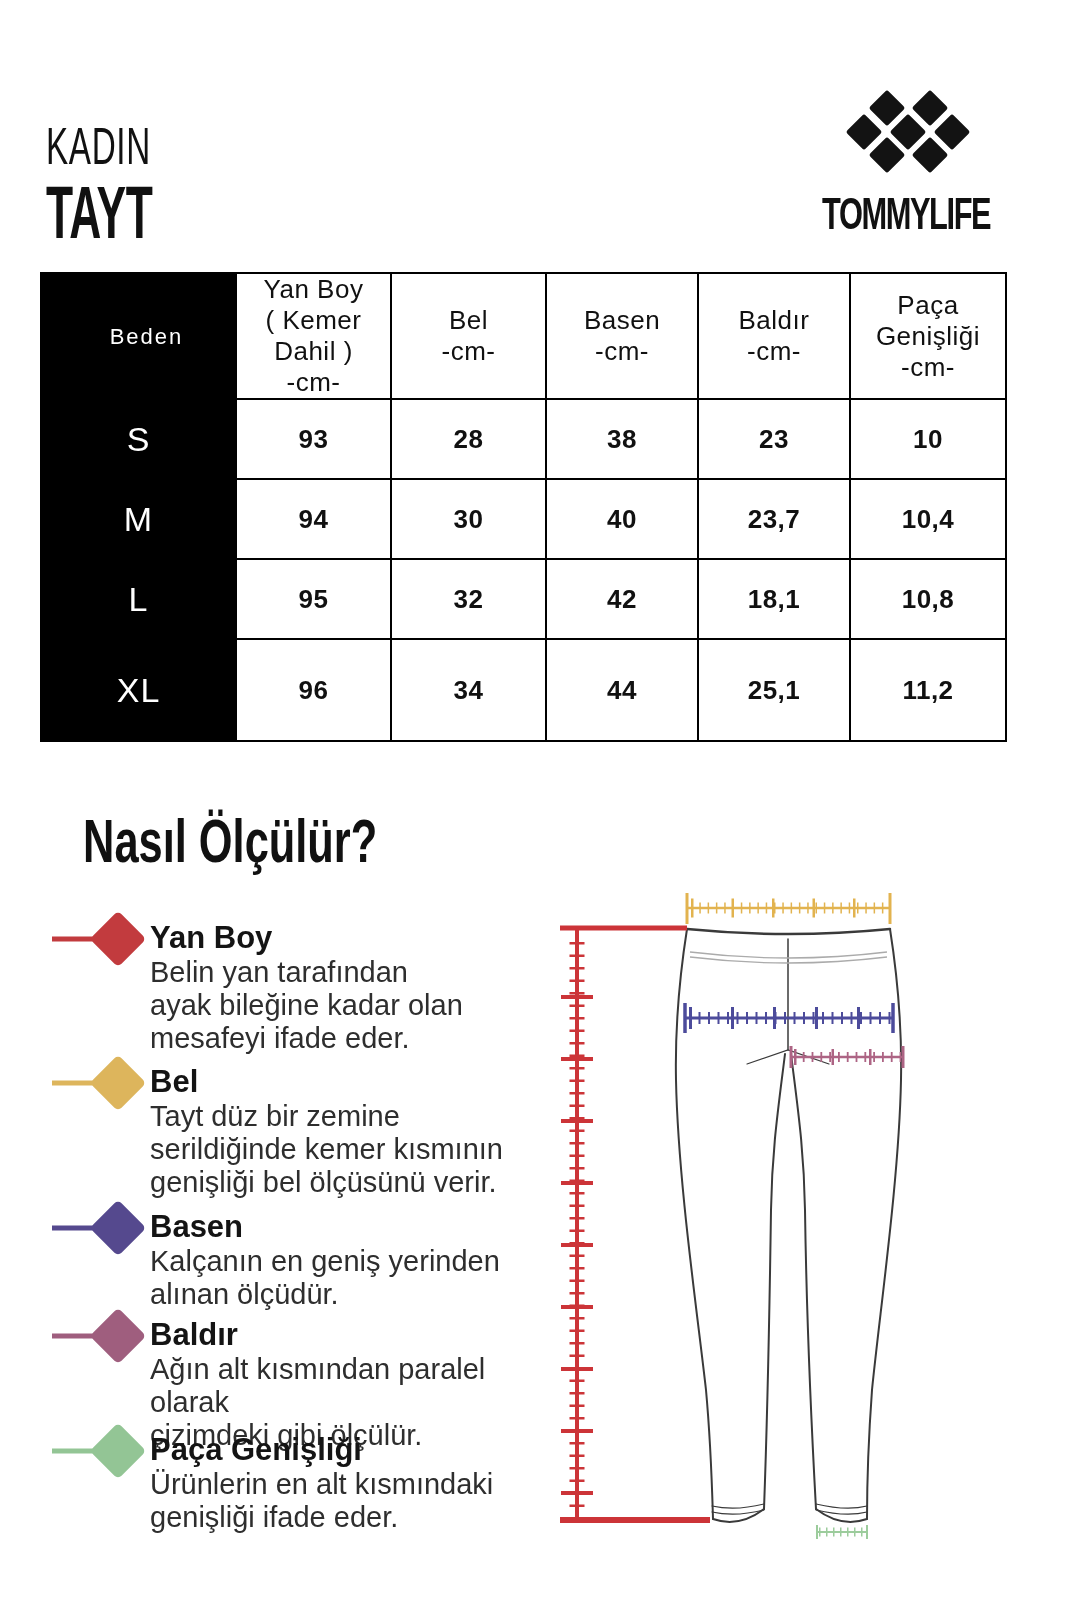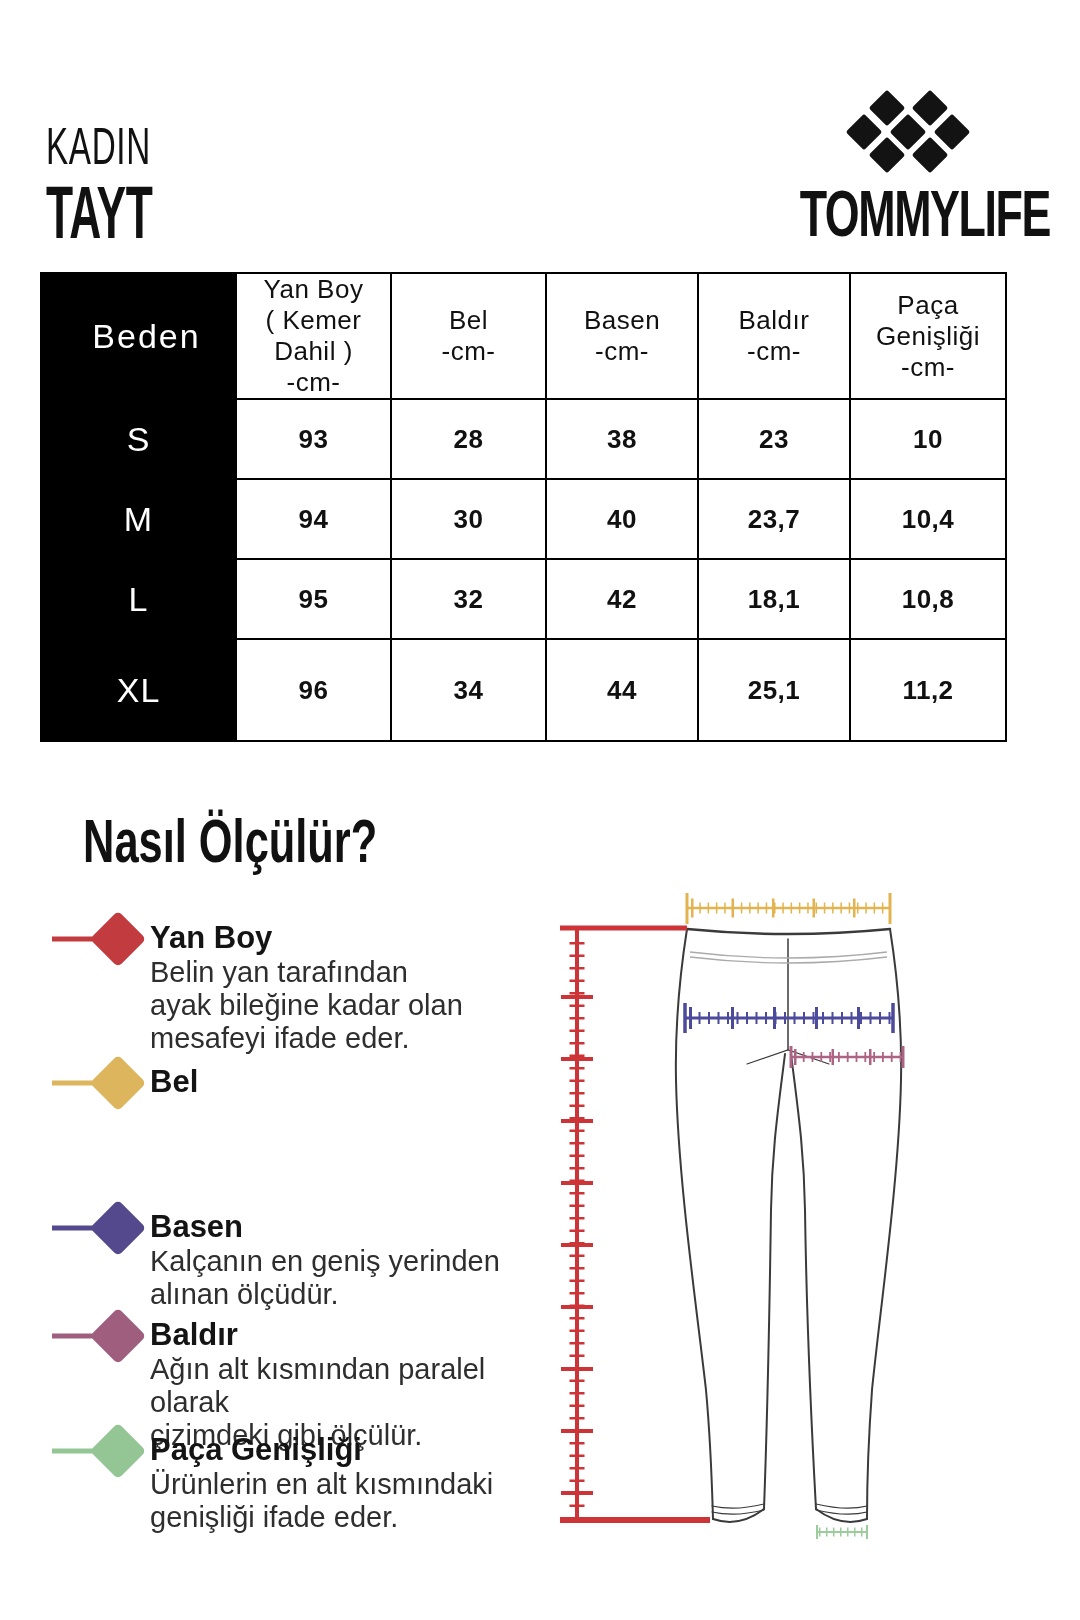--- a/index.html
+++ b/index.html
@@ -12,30 +12,30 @@
   .cond{display:inline-block;transform-origin:left center;}
   .cond-c{display:inline-block;transform-origin:center center;}
 
   
   .kadin{left:46px;top:122px;font-size:52px;font-weight:400;line-height:48px;letter-spacing:1px;}
   .kadin .cond{transform:scaleX(0.64);}
   .tayt{left:46px;top:182px;font-size:74px;font-weight:800;line-height:62px;letter-spacing:-1px;text-align:right;}
   .tayt .cond{transform:scaleX(0.60);}
   .brand-logo{left:838px;top:80px;width:145px;height:100px;}
   .brand-word{left:746px;top:188px;width:320px;text-align:center;
-    font-size:64px;font-weight:800;line-height:52px;letter-spacing:-2px;}
+    font-size:44px;font-weight:800;line-height:52px;letter-spacing:-2px;}
   .brand-word .cond-c{transform:scaleX(0.70);}
 
   
   table.size{position:absolute;left:40px;top:272px;width:965px;border-collapse:collapse;table-layout:fixed;}
   table.size td{border:2px solid #000;text-align:center;vertical-align:middle;
     font-size:26px;font-weight:700;letter-spacing:0.5px;white-space:pre-line;padding:0;}
   table.size td.dark{background:#000;color:#fff;border-color:#000;}
   table.size tr.hdr td{font-size:26px;font-weight:400;line-height:31px;}
-  table.size tr.hdr td.dark{font-size:34px;letter-spacing:2px;padding-left:16px;}
+  table.size tr.hdr td.dark{font-size:22px;letter-spacing:2px;padding-left:16px;}
   table.size td.dark.szcell{font-size:34px;font-weight:400;letter-spacing:1px;}
 
   
   .mtitle{left:20px;top:804px;width:1000px;
     font-size:62px;font-weight:600;line-height:74px;}
   .mtitle .cond-c{transform:scaleX(0.70);}
 
   .legend-item{left:0;width:545px;}
   .legend-marker{position:absolute;left:50px;width:105px;height:72px;}
   .legend-text{position:absolute;left:150px;top:0;width:395px;}
@@ -140,20 +140,23 @@
   </div>
 </div>
 
 <div class="abs legend-item li-2">
   <svg class="legend-marker" viewBox="0 0 105 72">
     <line x1="2" y1="36" x2="54" y2="36" stroke-width="5" stroke="#ddb55c"></line>
     <rect x="48" y="16" width="40" height="40" rx="5" transform="rotate(45 68 36)" fill="#ddb55c"></rect>
   </svg>
   <div class="legend-text">
     <div class="legend-label">Bel</div>
+    <div class="legend-desc">Tayt düz bir zemine
+serildiğinde kemer kısmının
+genişliği bel ölçüsünü verir.</div>
   </div>
 </div>
 
 <div class="abs legend-item li-3">
   <svg class="legend-marker" viewBox="0 0 105 72">
     <line x1="2" y1="36" x2="54" y2="36" stroke-width="5" stroke="#55498e"></line>
     <rect x="48" y="16" width="40" height="40" rx="5" transform="rotate(45 68 36)" fill="#55498e"></rect>
   </svg>
   <div class="legend-text">
     <div class="legend-label">Basen</div>

